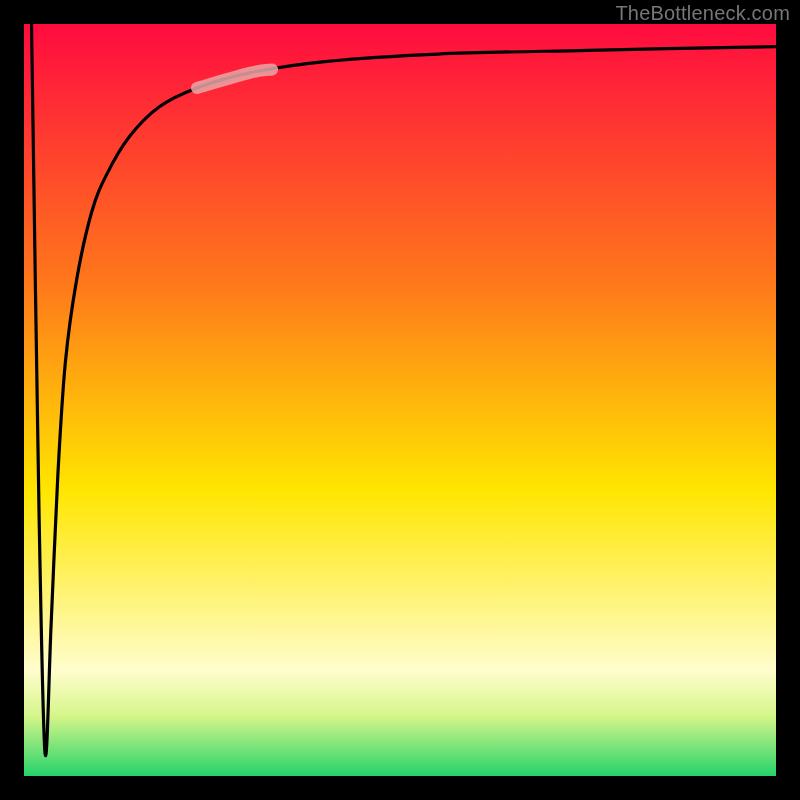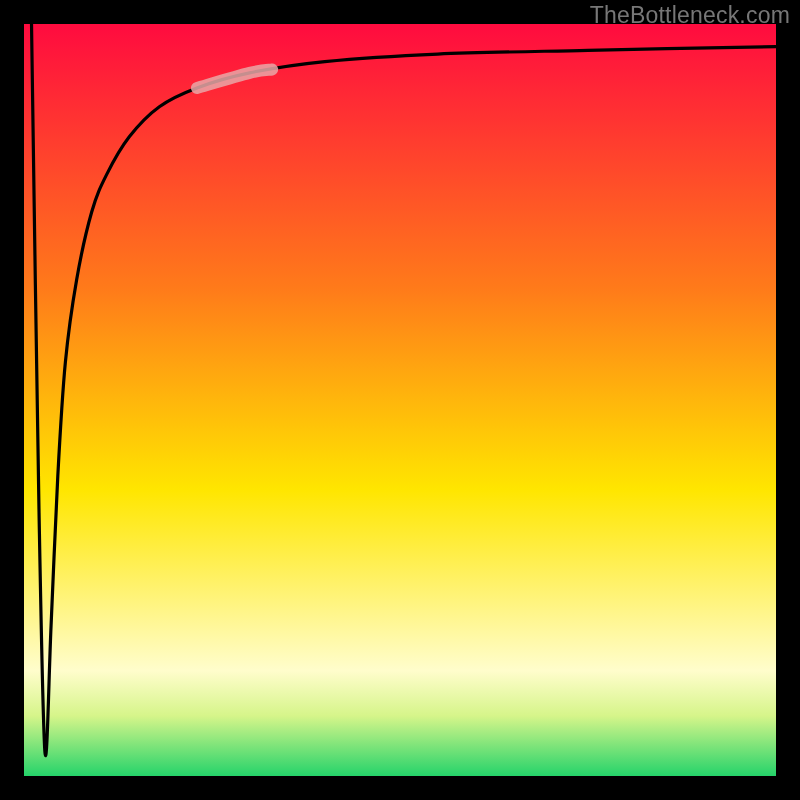--- a/index.html
+++ b/index.html
@@ -15,21 +15,21 @@
     width: 800px;
     height: 800px;
     background: #000;
   }
   .watermark {
     position: absolute;
     top: 2px;
     right: 10px;
     color: #777;
     font-family: Arial, Helvetica, sans-serif;
-    font-size: 23px;
+    font-size: 20px;
     letter-spacing: 0.2px;
   }
   svg {
     position: absolute;
     left: 0;
     top: 0;
   }
 </style>
 </head>
 <body>

